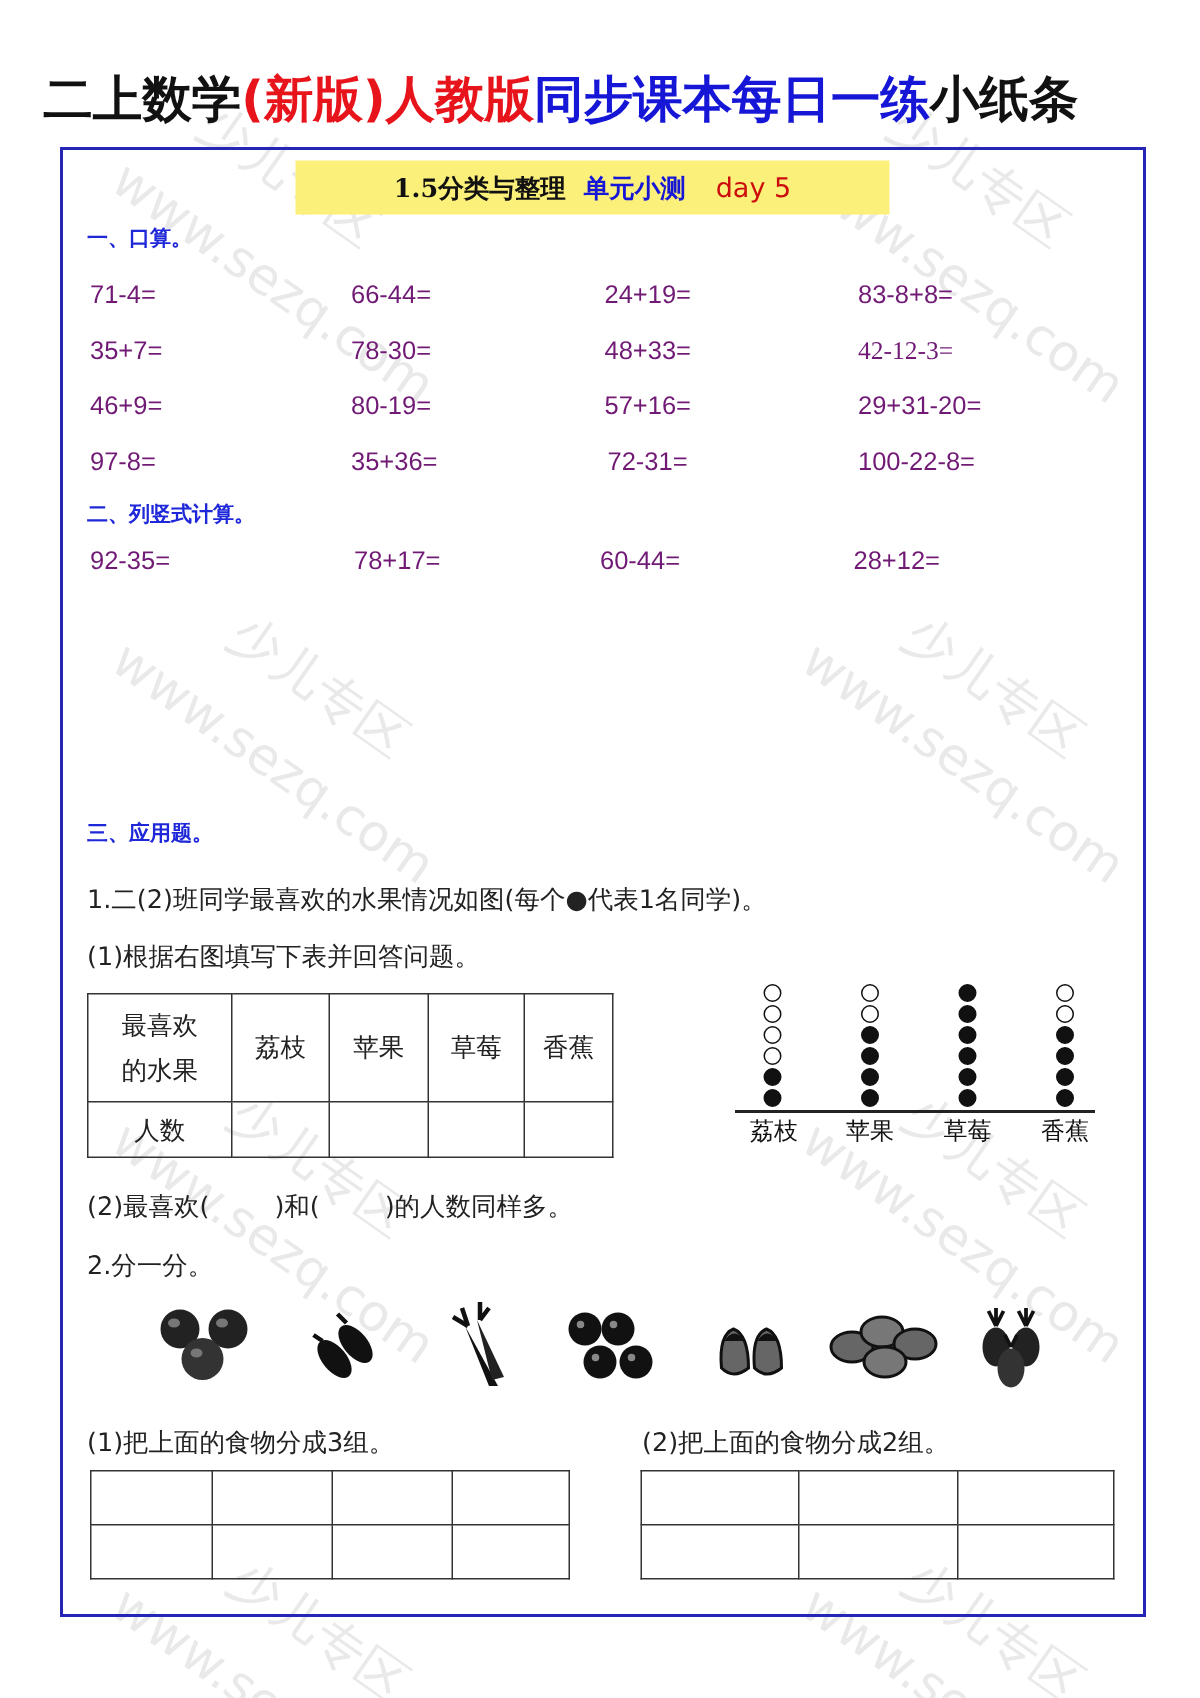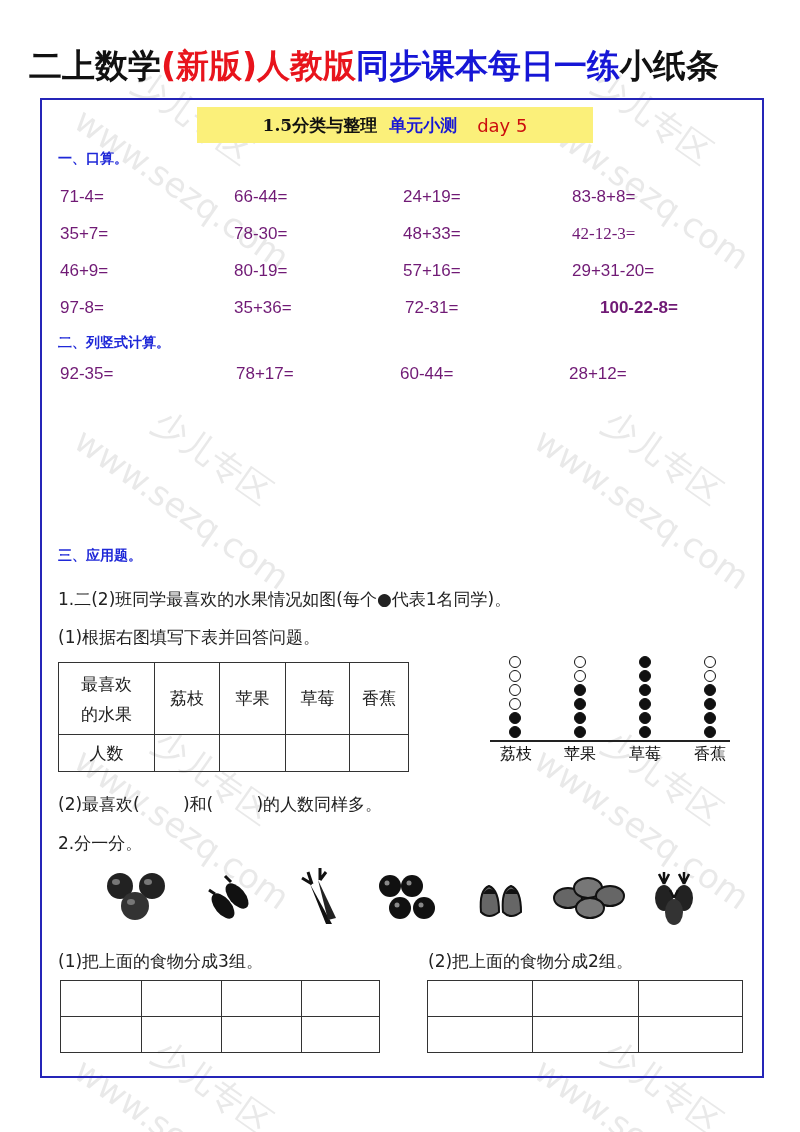--- a/index.html
+++ b/index.html
@@ -110,21 +110,21 @@
 <div class="expr" style="left:572px; top:224px;font-family:Liberation Serif, serif;">42-12-3=</div>
 
 <div class="expr" style="left:60px; top:261px;">46+9=</div>
 <div class="expr" style="left:234px; top:261px;">80-19=</div>
 <div class="expr" style="left:403px; top:261px;">57+16=</div>
 <div class="expr" style="left:572px; top:261px;">29+31-20=</div>
 
 <div class="expr" style="left:60px; top:298px;">97-8=</div>
 <div class="expr" style="left:234px; top:298px;">35+36=</div>
 <div class="expr" style="left:405px; top:298px;">72-31=</div>
-<div class="expr" style="left:600px; top:298px;font-weight:bold;">100-22-8=</div>
+<div class="expr" style="left:572px; top:298px;">100-22-8=</div>
 
 <div class="section-title" style="top:334px;">二、列竖式计算。</div>
 <div class="expr" style="left:60px; top:364px;">92-35=</div>
 <div class="expr" style="left:236px; top:364px;">78+17=</div>
 <div class="expr" style="left:400px; top:364px;">60-44=</div>
 <div class="expr" style="left:569px; top:364px;">28+12=</div>
 
 <div class="section-title" style="top:547px;">三、应用题。</div>
 <div class="q-text" style="top:588px;">1.二(2)班同学最喜欢的水果情况如图(每个●代表1名同学)。</div>
 <div class="q-text" style="top:626px;">(1)根据右图填写下表并回答问题。</div>

